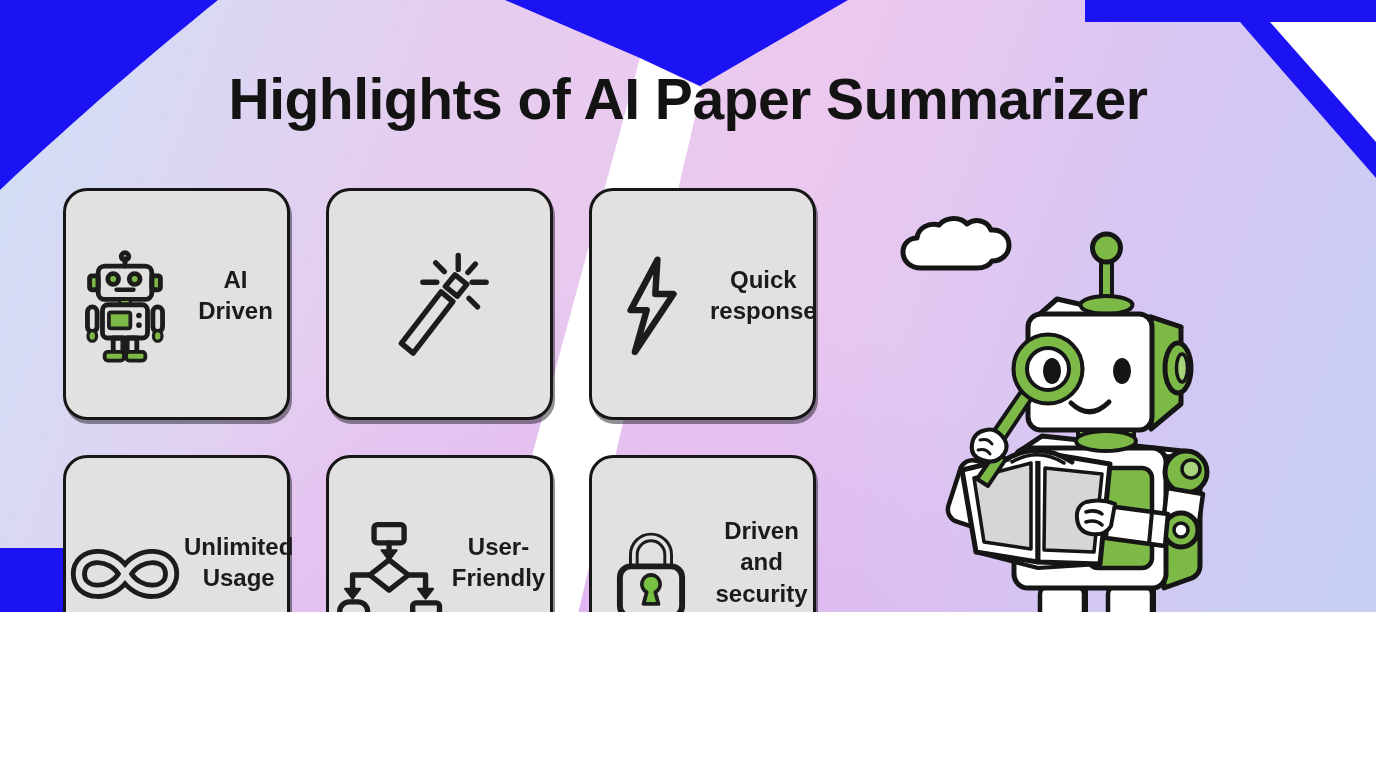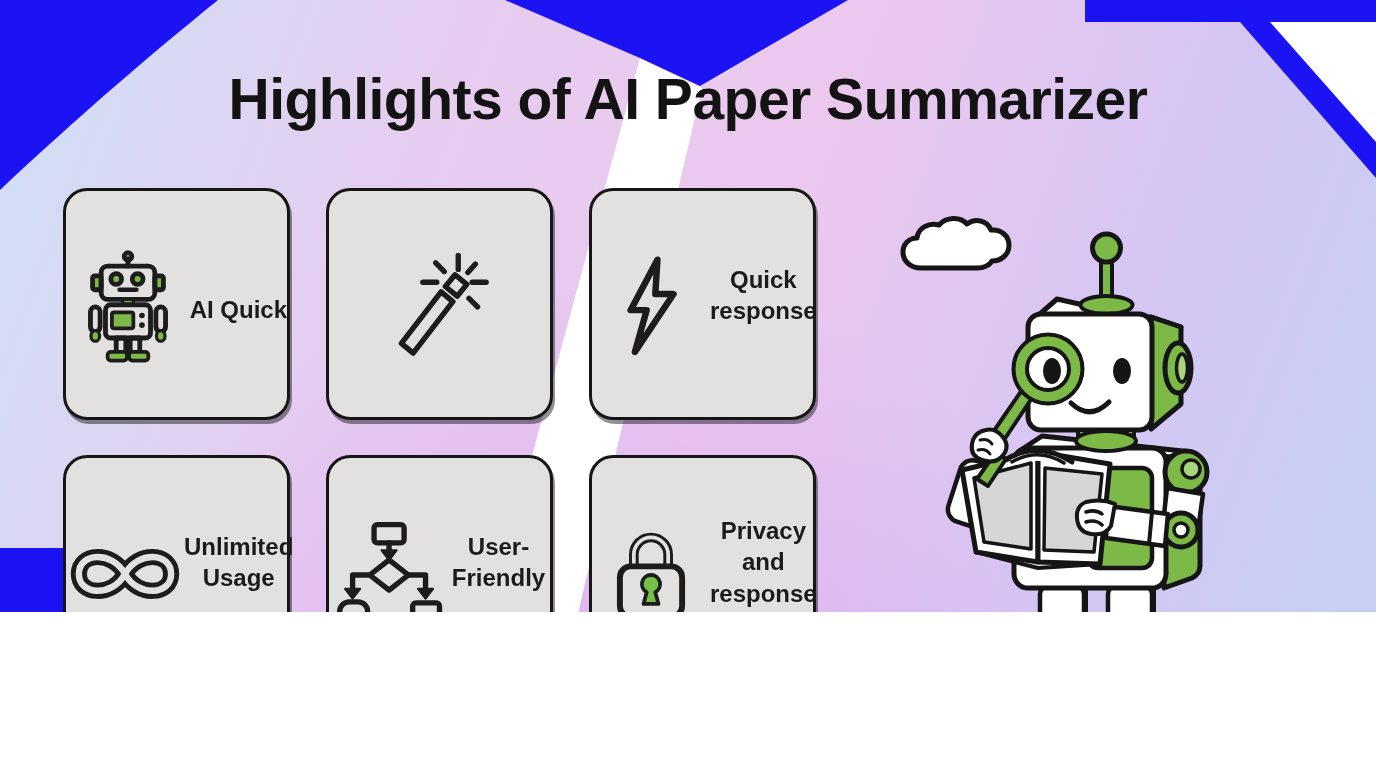--- a/index.html
+++ b/index.html
@@ -80,21 +80,21 @@
           <rect x="20" y="54" width="9" height="23" rx="4.5"></rect>
           <rect x="81" y="54" width="9" height="23" rx="4.5"></rect>
           <ellipse cx="24.5" cy="81" rx="4" ry="5" fill="#7cb947" stroke-width="3"></ellipse>
           <ellipse cx="85.5" cy="81" rx="4" ry="5" fill="#7cb947" stroke-width="3"></ellipse>
           <rect x="44" y="83" width="9" height="14"></rect>
             <rect x="57" y="83" width="9" height="14"></rect>
           <rect x="36" y="96" width="18" height="8" rx="3" fill="#7cb947" stroke-width="3.5"></rect>
           <rect x="56" y="96" width="18" height="8" rx="3" fill="#7cb947" stroke-width="3.5"></rect>
         </svg>
       </div>
-      <div class="label">AI Quick</div>
+      <div class="label">AI Driven</div>
     </div>
 
     <div class="card">
       <div class="iconwrap">
         <svg class="cicon" viewBox="0 0 110 110" fill="none" stroke="#1c1c1c" stroke-width="5" stroke-linejoin="round" stroke-linecap="round">
           <path d="M19,88 L56,40 L67,49 L30,97 Z"></path>
           <path d="M60,35 L69,24 L80,33 L71,44 Z"></path>
           <path d="M72,6 V19"></path>
             <path d="M51,13 L59,21"></path>
             <path d="M88,14 L81,22"></path>
@@ -144,21 +144,21 @@
 
     <div class="card">
       <div class="iconwrap">
         <svg class="cicon" viewBox="0 0 110 110" fill="none" stroke-linejoin="round" stroke-linecap="round">
           <path d="M39,48 V36 a16,16 0 0 1 32,0 V48" stroke="#1c1c1c" stroke-width="9"></path>
           <path d="M39,46 V36 a16,16 0 0 1 32,0 V46" stroke="#e2e1df" stroke-width="3.5"></path>
           <rect x="26" y="47" width="58" height="47" rx="10" fill="#e2e1df" stroke="#1c1c1c" stroke-width="5.5"></rect>
           <path d="M55,55 a8.5,8.5 0 0 0 -4,16 L48,82 L62,82 L59,71 A8.5,8.5 0 0 0 55,55 Z" fill="#76c043" stroke="#1c1c1c" stroke-width="3.5"></path>
         </svg>
       </div>
-      <div class="label">Privacy and response</div>
+      <div class="label">Driven and security</div>
     </div>
 
   </div>
 
   <svg class="robot-svg" viewBox="845 175 531 575">
     <g stroke="#151515" stroke-width="5" stroke-linejoin="round" stroke-linecap="round">
 
       <g fill="#ffffff">
         <path id="cl" d="M18,48 C6,48 0,40 0,32 C0,24 6,18 14,18 C15,8 26,2 36,5 C43,-3 57,-4 64,4 C72,-2 84,0 88,10 C98,9 106,16 106,25 C106,35 98,41 89,41 C86,46 80,48 74,48 Z" transform="translate(903,220)"></path>
         <use href="#cl" transform="translate(853,340) scale(0.85)"></use>

